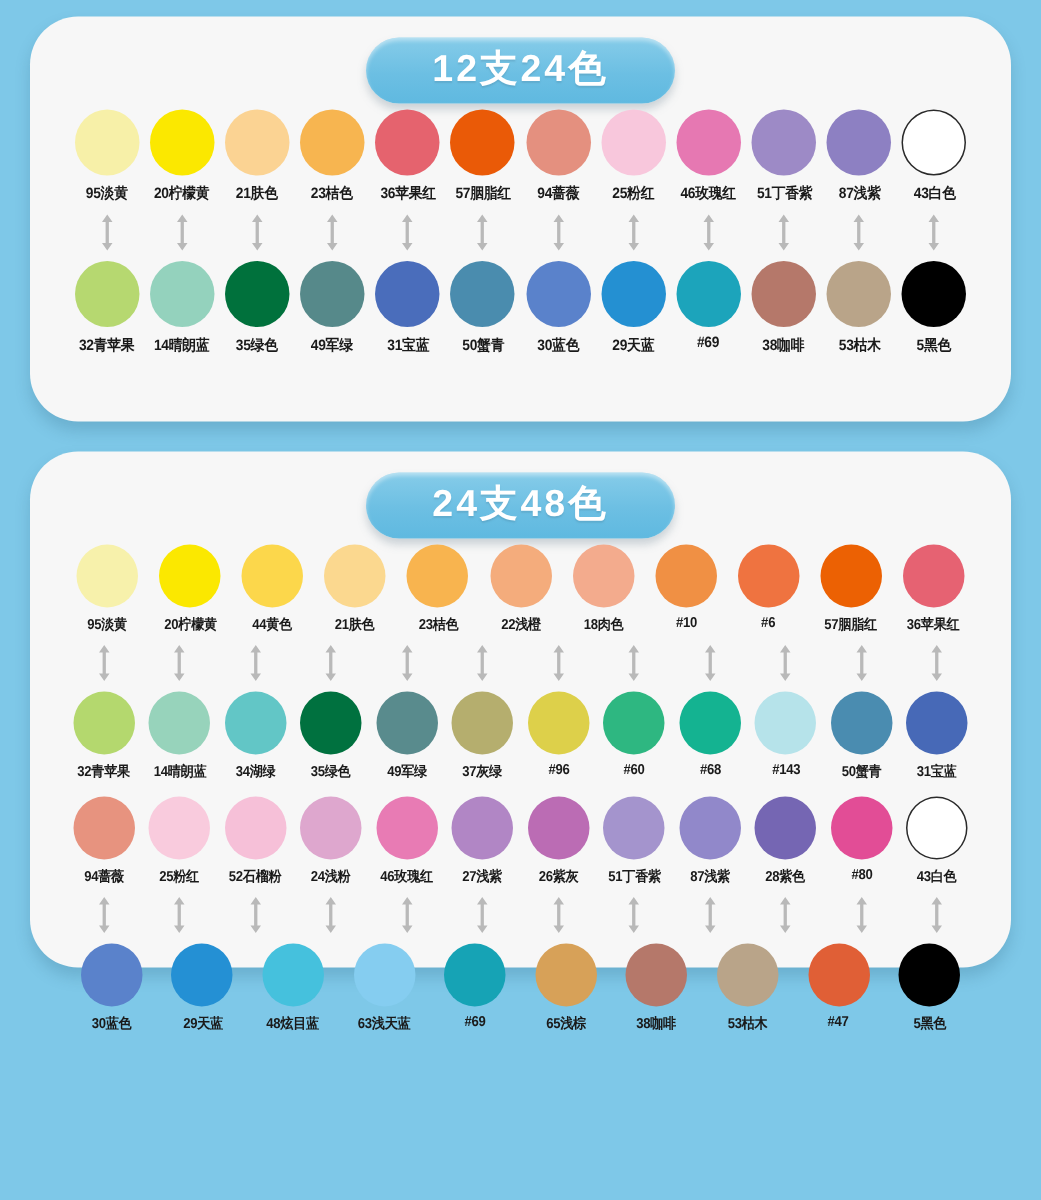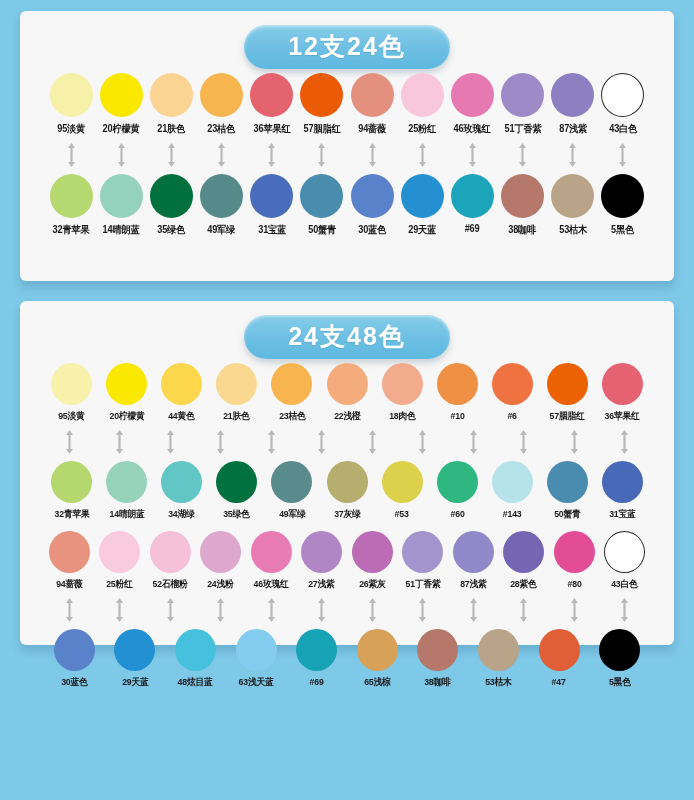--- a/index.html
+++ b/index.html
@@ -19,21 +19,21 @@
     width: 694px;
     height: 800px;
     position: relative;
     box-sizing: border-box;
     padding: 8px 20px;
   }
 
   .card {
     position: relative;
     background: #f7f7f7;
-    border-radius: 6px;
+    border-radius: 32px;
     box-shadow: 0 6px 10px rgba(40,90,120,0.22);
     box-sizing: border-box;
     padding: 10px 14px 16px 14px;
     margin-bottom: 16px;
   }
   .card.card-1 { height: 270px; margin-top: 3px; }
   .card.card-2 { height: 344px; margin-top: 20px; }
 
   .badge-wrap {
     display: flex;
@@ -430,27 +430,31 @@
         <div class="cell">
           <div class="swatch" style="background: rgb(89, 139, 141);"></div>
           <div class="label">49军绿</div>
         </div>
         <div class="cell">
           <div class="swatch" style="background: rgb(181, 174, 110);"></div>
           <div class="label">37灰绿</div>
         </div>
         <div class="cell">
           <div class="swatch" style="background: rgb(221, 208, 74);"></div>
-          <div class="label">#53</div>
+          <div class="label">#96</div>
         </div>
         <div class="cell">
           <div class="swatch" style="background: rgb(46, 183, 129);"></div>
           <div class="label">#60</div>
         </div>
         <div class="cell">
+          <div class="swatch" style="background: rgb(20, 179, 145);"></div>
+          <div class="label">#68</div>
+        </div>
+        <div class="cell">
           <div class="swatch" style="background: rgb(182, 227, 234);"></div>
           <div class="label">#143</div>
         </div>
         <div class="cell">
           <div class="swatch" style="background: rgb(74, 140, 176);"></div>
           <div class="label">50蟹青</div>
         </div>
         <div class="cell">
           <div class="swatch" style="background: rgb(71, 105, 183);"></div>
           <div class="label">31宝蓝</div>

